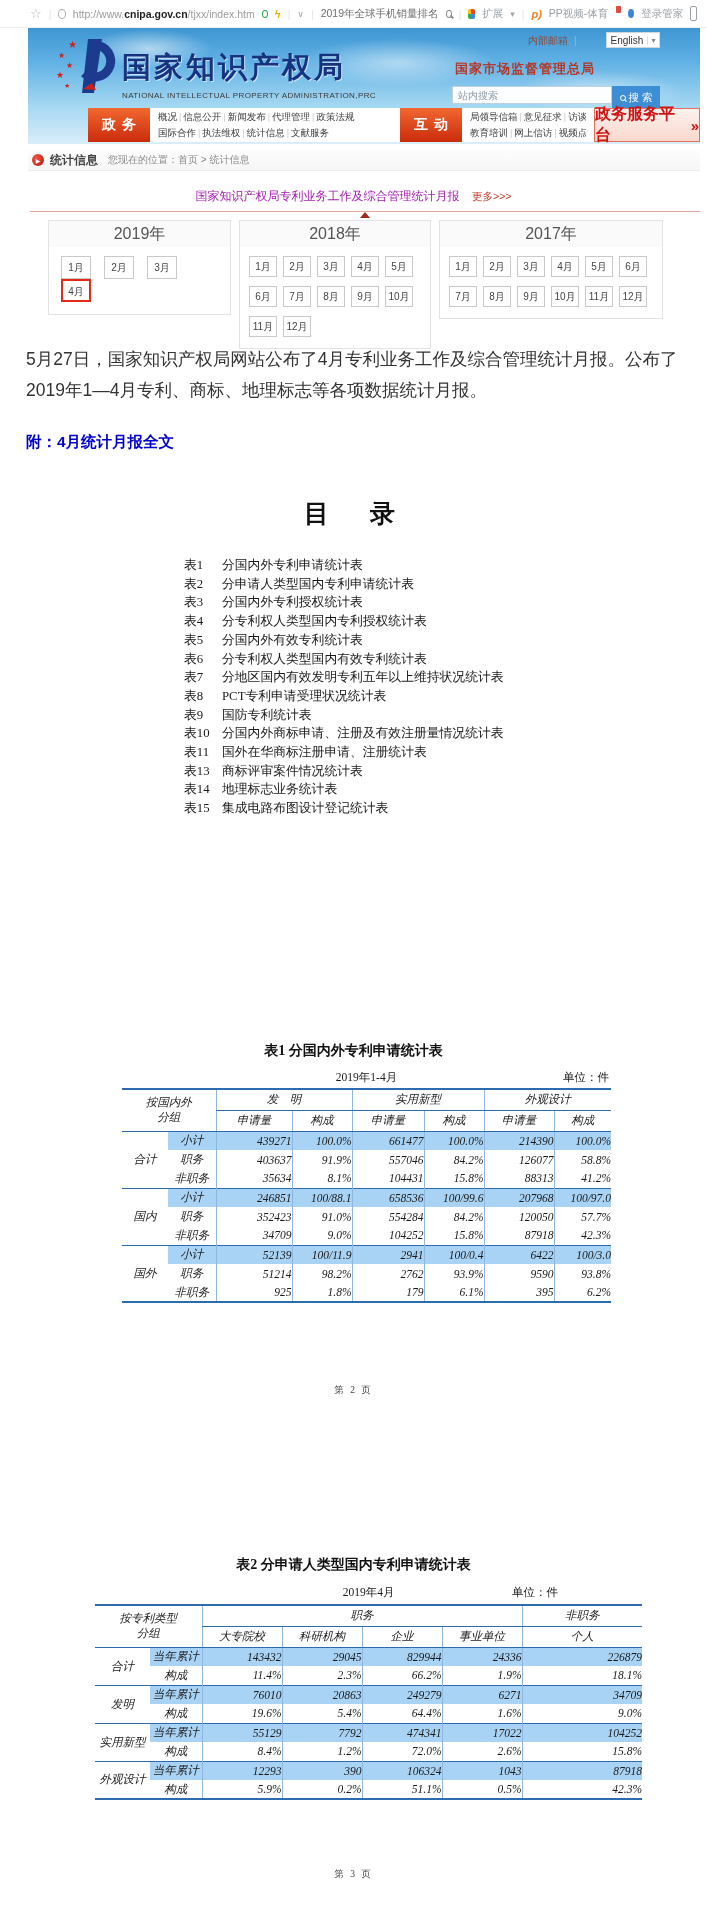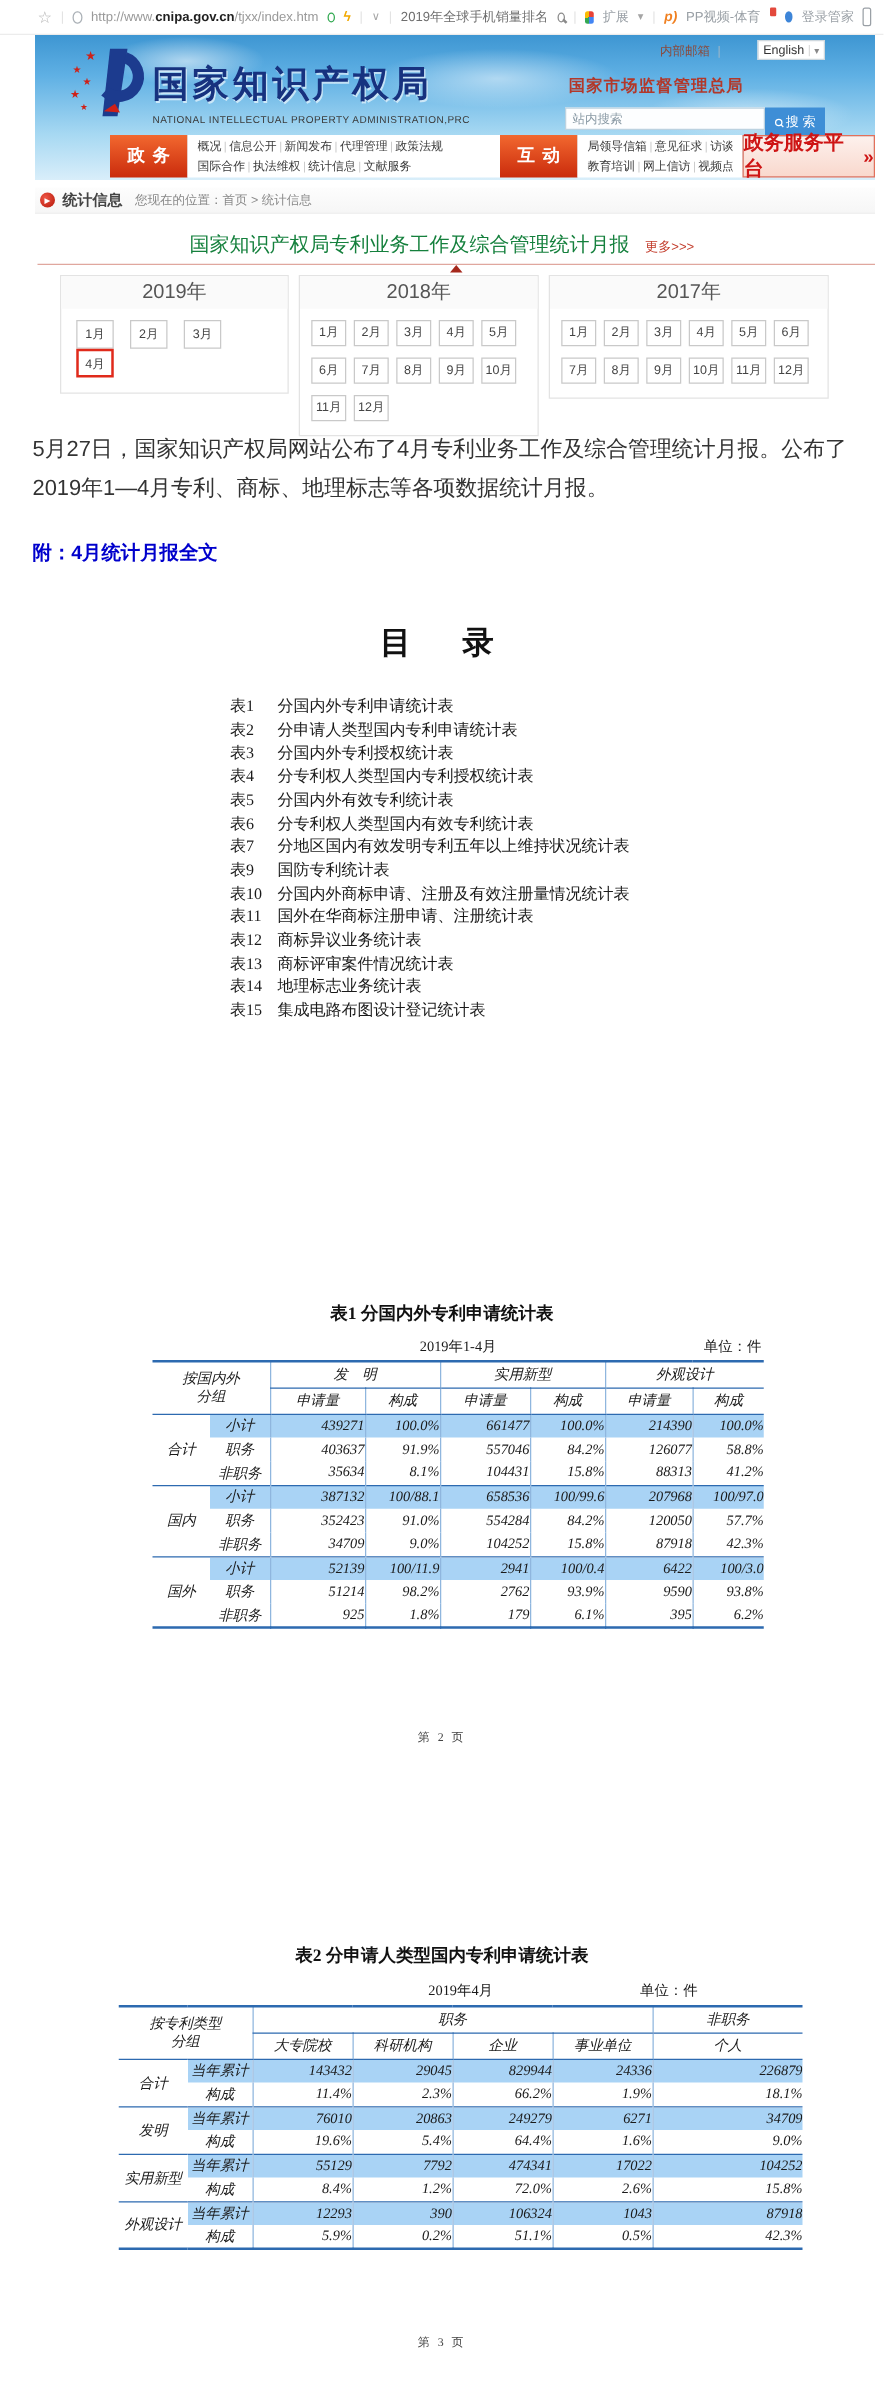--- a/index.html
+++ b/index.html
@@ -74,21 +74,21 @@
   
   .breadcrumb{position:absolute;top:150px;left:28px;width:672px;height:21px;display:flex;align-items:center;
     gap:6px;background:linear-gradient(180deg,#fdfdfd,#f6f6f6);border-bottom:1px solid #ececec;padding-left:4px;}
   .crumb-ico{width:12px;height:12px;border-radius:50%;background:radial-gradient(circle at 35% 35%,#ef5545,#b41708);
     color:#fff;font-size:6px;display:flex;align-items:center;justify-content:center;}
   .crumb-section{font-size:12px;font-weight:bold;color:#444;}
   .crumb-loc{font-size:10px;color:#888;margin-left:4px;}
 
   
   .report-head{position:absolute;top:186px;left:0;width:707px;text-align:center;}
-  .report-title{font-size:16px;color:#15803d;cursor:pointer;}
+  .report-title{font-size:12px;color:#a21caf;cursor:pointer;}
   .more-link{font-size:10.5px;color:#c23b2a;margin-left:8px;cursor:pointer;}
   .divider{position:absolute;top:211px;left:30px;width:670px;border-top:1px solid #e0a79e;}
   .divider .tri{position:absolute;left:50%;top:0;transform:translateX(-50%);width:0;height:0;
     border-left:5px solid transparent;border-right:5px solid transparent;border-bottom:6px solid #a5281c;}
 
   .years{position:absolute;top:220px;left:48px;display:flex;gap:8px;align-items:flex-start;}
   .year-panel{border:1px solid #e3e3e3;background:#fff;}
   .year-head{height:26px;line-height:26px;text-align:center;font-size:16px;color:#555;background:#fafafa;}
   .months{display:flex;flex-wrap:wrap;padding:9px 9px 11px;gap:9px 6px;}
   .month{width:28px;height:21px;line-height:19px;text-align:center;border:1px solid #c9c9c9;font-size:10px;
@@ -289,30 +289,30 @@
       <div class="toc-line">
      <span class="toc-no">表5</span><span>分国内外有效专利统计表</span>
    </div>
       <div class="toc-line">
      <span class="toc-no">表6</span><span>分专利权人类型国内有效专利统计表</span>
    </div>
       <div class="toc-line">
      <span class="toc-no">表7</span><span>分地区国内有效发明专利五年以上维持状况统计表</span>
    </div>
       <div class="toc-line">
+     <span class="toc-no">表8</span><span>PCT专利申请受理状况统计表</span>
+   </div>
+      <div class="toc-line">
      <span class="toc-no">表9</span><span>国防专利统计表</span>
    </div>
       <div class="toc-line">
      <span class="toc-no">表10</span><span>分国内外商标申请、注册及有效注册量情况统计表</span>
    </div>
       <div class="toc-line">
      <span class="toc-no">表11</span><span>国外在华商标注册申请、注册统计表</span>
-   </div>
-      <div class="toc-line">
-     <span class="toc-no">表12</span><span>商标异议业务统计表</span>
    </div>
       <div class="toc-line">
      <span class="toc-no">表13</span><span>商标评审案件情况统计表</span>
    </div>
       <div class="toc-line">
      <span class="toc-no">表14</span><span>地理标志业务统计表</span>
    </div>
       <div class="toc-line">
      <span class="toc-no">表15</span><span>集成电路布图设计登记统计表</span>
    </div>
@@ -375,21 +375,21 @@
           <td class="num vl">35634</td>
           <td class="num vl">8.1%</td>
           <td class="num vl">104431</td>
           <td class="num vl">15.8%</td>
           <td class="num vl">88313</td>
           <td class="num vl">41.2%</td>
         </tr>
         <tr class="sec">
           <td class="grp" rowspan="3">国内</td>
           <td class="lbl hl">小计</td>
-          <td class="num vl hl">387132</td>
+          <td class="num vl hl">246851</td>
           <td class="num vl hl">100/88.1</td>
           <td class="num vl hl">658536</td>
           <td class="num vl hl">100/99.6</td>
           <td class="num vl hl">207968</td>
           <td class="num vl hl">100/97.0</td>
         </tr>
         <tr>
           <td class="lbl">职务</td>
           <td class="num vl">352423</td>
           <td class="num vl">91.0%</td>

